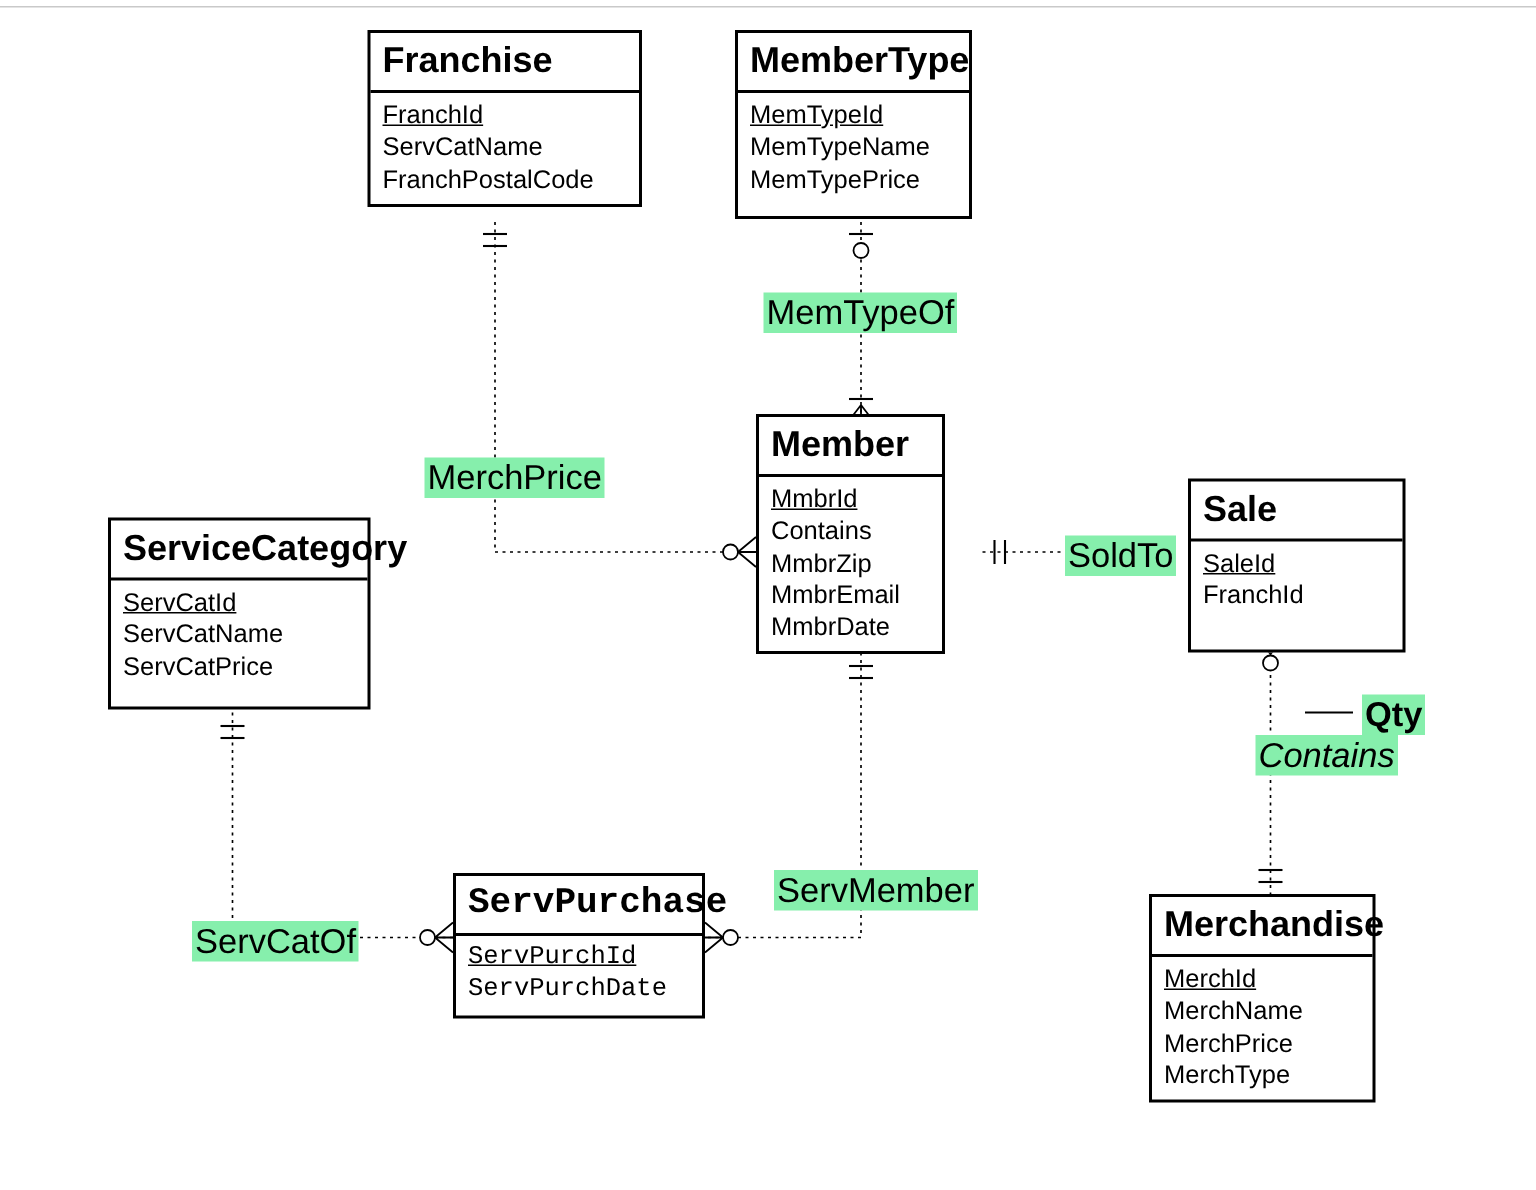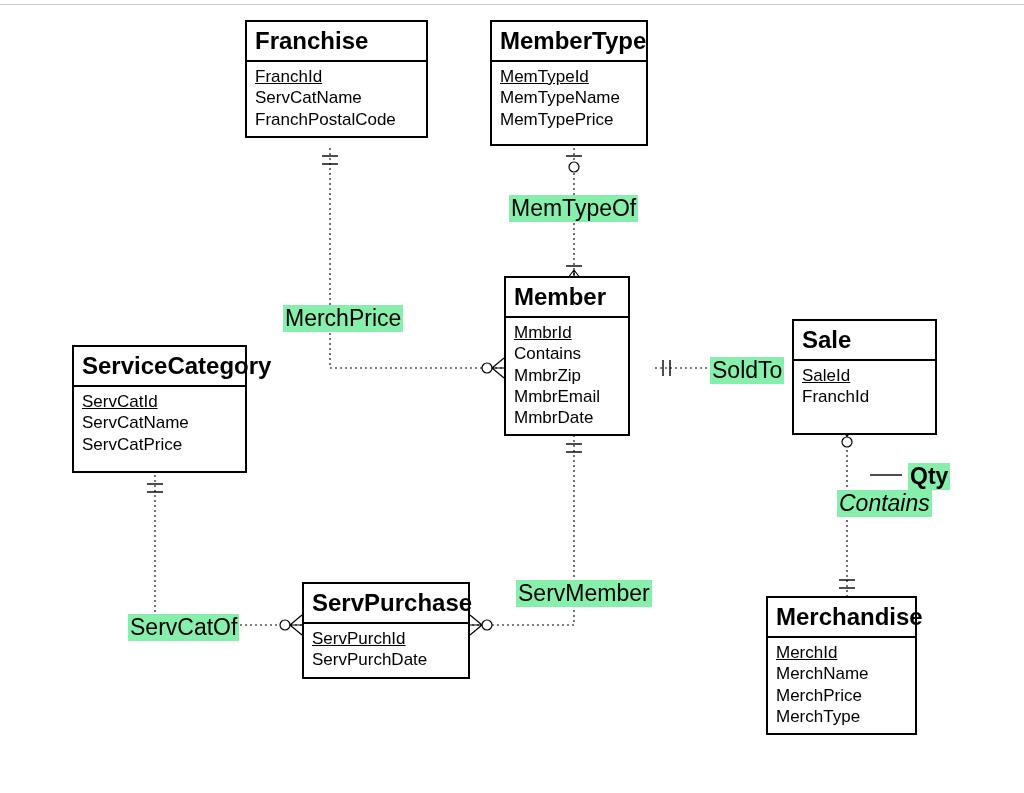--- a/index.html
+++ b/index.html
@@ -172,21 +172,21 @@
   </div>
 
   <div class="entity" style="left:792px; top:319px; width:145px; height:116px;">
     <div class="title">Sale</div>
     <div class="attrs">
       <div class="pk">SaleId</div>
       <div>FranchId</div>
     </div>
   </div>
 
-  <div class="entity" style="left:302px; top:582px; width:168px;">
+  <div class="entity" style="left:302px; top:582px; width:168px;font-family:Liberation Mono, monospace;">
     <div class="title">ServPurchase</div>
     <div class="attrs">
       <div class="pk">ServPurchId</div>
       <div>ServPurchDate</div>
     </div>
   </div>
 
   <div class="entity" style="left:766px; top:596px; width:151px;">
     <div class="title">Merchandise</div>
     <div class="attrs">

